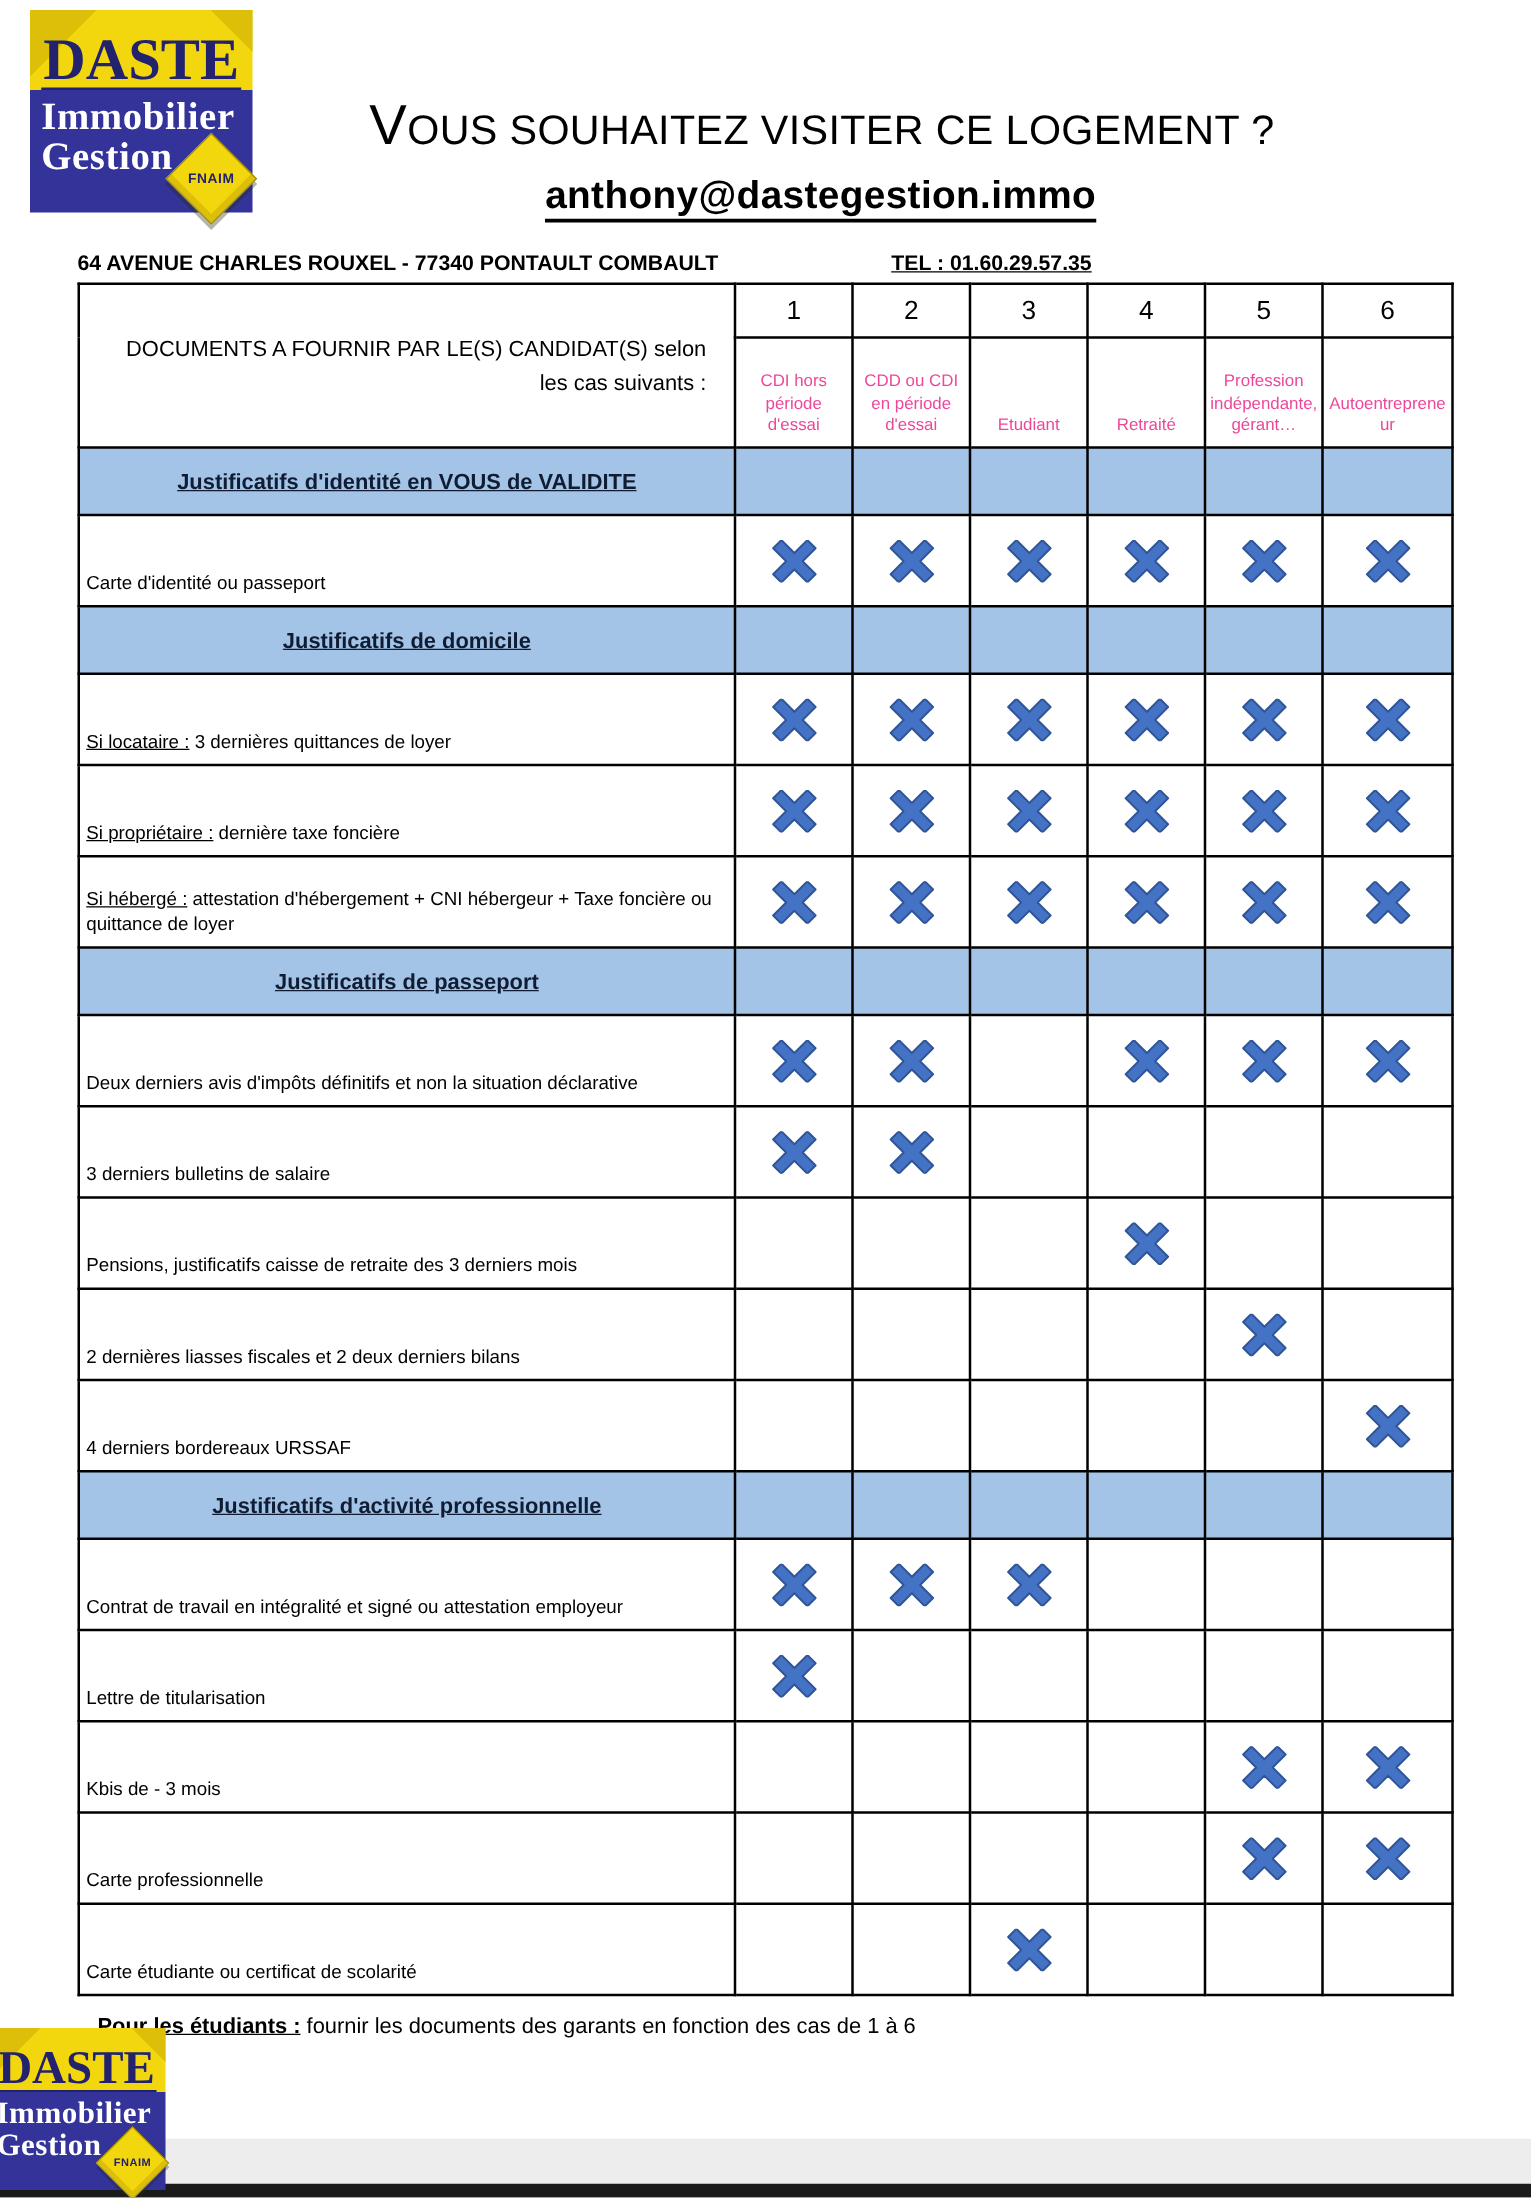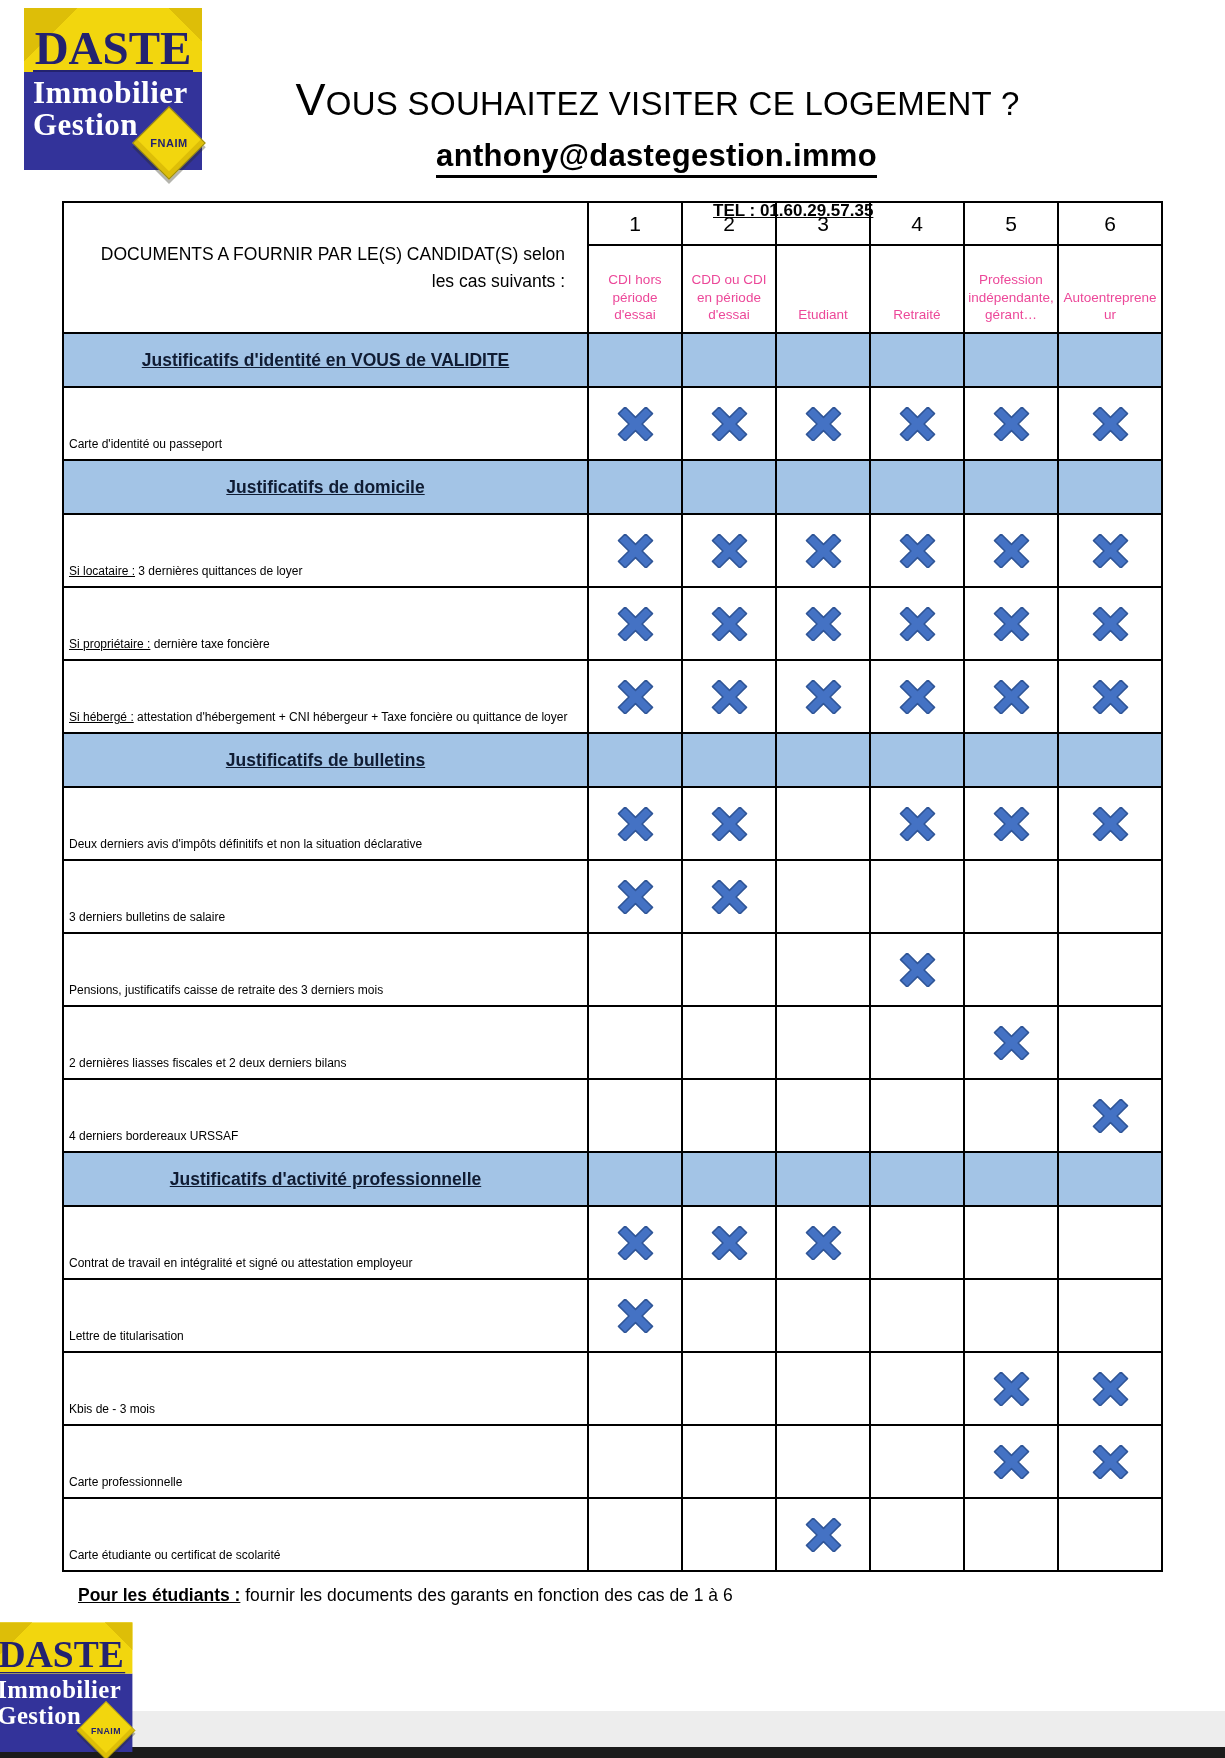--- a/index.html
+++ b/index.html
@@ -71,21 +71,21 @@
   td.num { text-align:center; vertical-align:middle; font-size:21px; height:43px; color:#000; }
   td.sublabel {
     text-align:center; vertical-align:bottom; font-size:13.5px; line-height:1.3;
     height:88px; padding:2px 1px 8px; overflow:hidden; word-wrap:break-word; color:#ec4899;
   }
   tr.section-row td { height:54px; background:var(--section-band,#A3C4E6); }
   td.section-label { text-align:center; vertical-align:middle; }
   .section-text { font-weight:bold; font-size:17.5px; text-decoration:underline; color:#101c33; }
   td.section-cell { border-left:1px solid #bdd3ea; border-right:1px solid #bdd3ea; }
   tr.doc-row td { height:73px; }
-  td.doc-label { font-size:12px; vertical-align:bottom; padding:4px 6px 7px 5px; line-height:1.35; color:#000; }
+  td.doc-label { font-size:15px; vertical-align:bottom; padding:4px 6px 7px 5px; line-height:1.35; color:#000; }
   td.doc-label .u { text-decoration:underline; }
   td.mark-cell { text-align:center; vertical-align:middle; padding:0; }
   .xmark { width:37px; height:34px; display:inline-block; vertical-align:middle; }
   .xmark path { fill:var(--x-fill,#4472C4); stroke:var(--x-outline,#2F5597); stroke-width:1.6; stroke-linejoin:round; }
 
   
   .footnote { margin:13px 0 0 78px; font-size:17.5px; color:#000; position:relative; z-index:2; }
   .footnote .u-bold { font-weight:bold; text-decoration:underline; }
   .pre-bar { position:absolute; left:0; right:0; bottom:11px; height:36px; background:#ededed; }
   .bottom-bar { position:absolute; left:0; right:0; bottom:0; height:11px; background:#1b1b1b; z-index:4; }
@@ -107,20 +107,21 @@
       <span>FNAIM</span>
     </div>
   </div>
 
   <h1 class="title">VOUS SOUHAITEZ VISITER CE LOGEMENT ?</h1>
   <div class="email-line">
     <a href="#" class="email">anthony@dastegestion.immo</a>
   </div>
 
   <div class="address-row">
+    <span>64 AVENUE CHARLES ROUXEL - 77340 PONTAULT COMBAULT</span>
     <span class="phone">TEL : 01.60.29.57.35</span>
   </div>
 
   <table class="docs">
       <colgroup>
         <col class="c-label">
         <col class="c-num">
         <col class="c-num">
         <col class="c-num">
         <col class="c-num">
@@ -243,21 +244,21 @@
               <path d="M7 0 L18 11 L29 0 L36 7 L25 18 L36 29 L29 36 L18 25 L7 36 L0 29 L11 18 L0 7 Z"></path>
             </svg></td>
           <td class="mark-cell"><svg class="xmark" viewBox="0 0 36 36">
               <path d="M7 0 L18 11 L29 0 L36 7 L25 18 L36 29 L29 36 L18 25 L7 36 L0 29 L11 18 L0 7 Z"></path>
             </svg></td>
           <td class="mark-cell"><svg class="xmark" viewBox="0 0 36 36">
               <path d="M7 0 L18 11 L29 0 L36 7 L25 18 L36 29 L29 36 L18 25 L7 36 L0 29 L11 18 L0 7 Z"></path>
             </svg></td>
         </tr>
         <tr class="section-row">
-          <td class="section-label"><span class="section-text">Justificatifs de bulletins</span></td>
+          <td class="section-label"><span class="section-text">Justificatifs de passeport</span></td>
           <td class="section-cell"></td>
           <td class="section-cell"></td>
           <td class="section-cell"></td>
           <td class="section-cell"></td>
           <td class="section-cell"></td>
           <td class="section-cell"></td>
         </tr>
         <tr class="doc-row">
           <td class="doc-label">Deux derniers avis d'impôts définitifs et non la situation déclarative</td>
           <td class="mark-cell"><svg class="xmark" viewBox="0 0 36 36">

